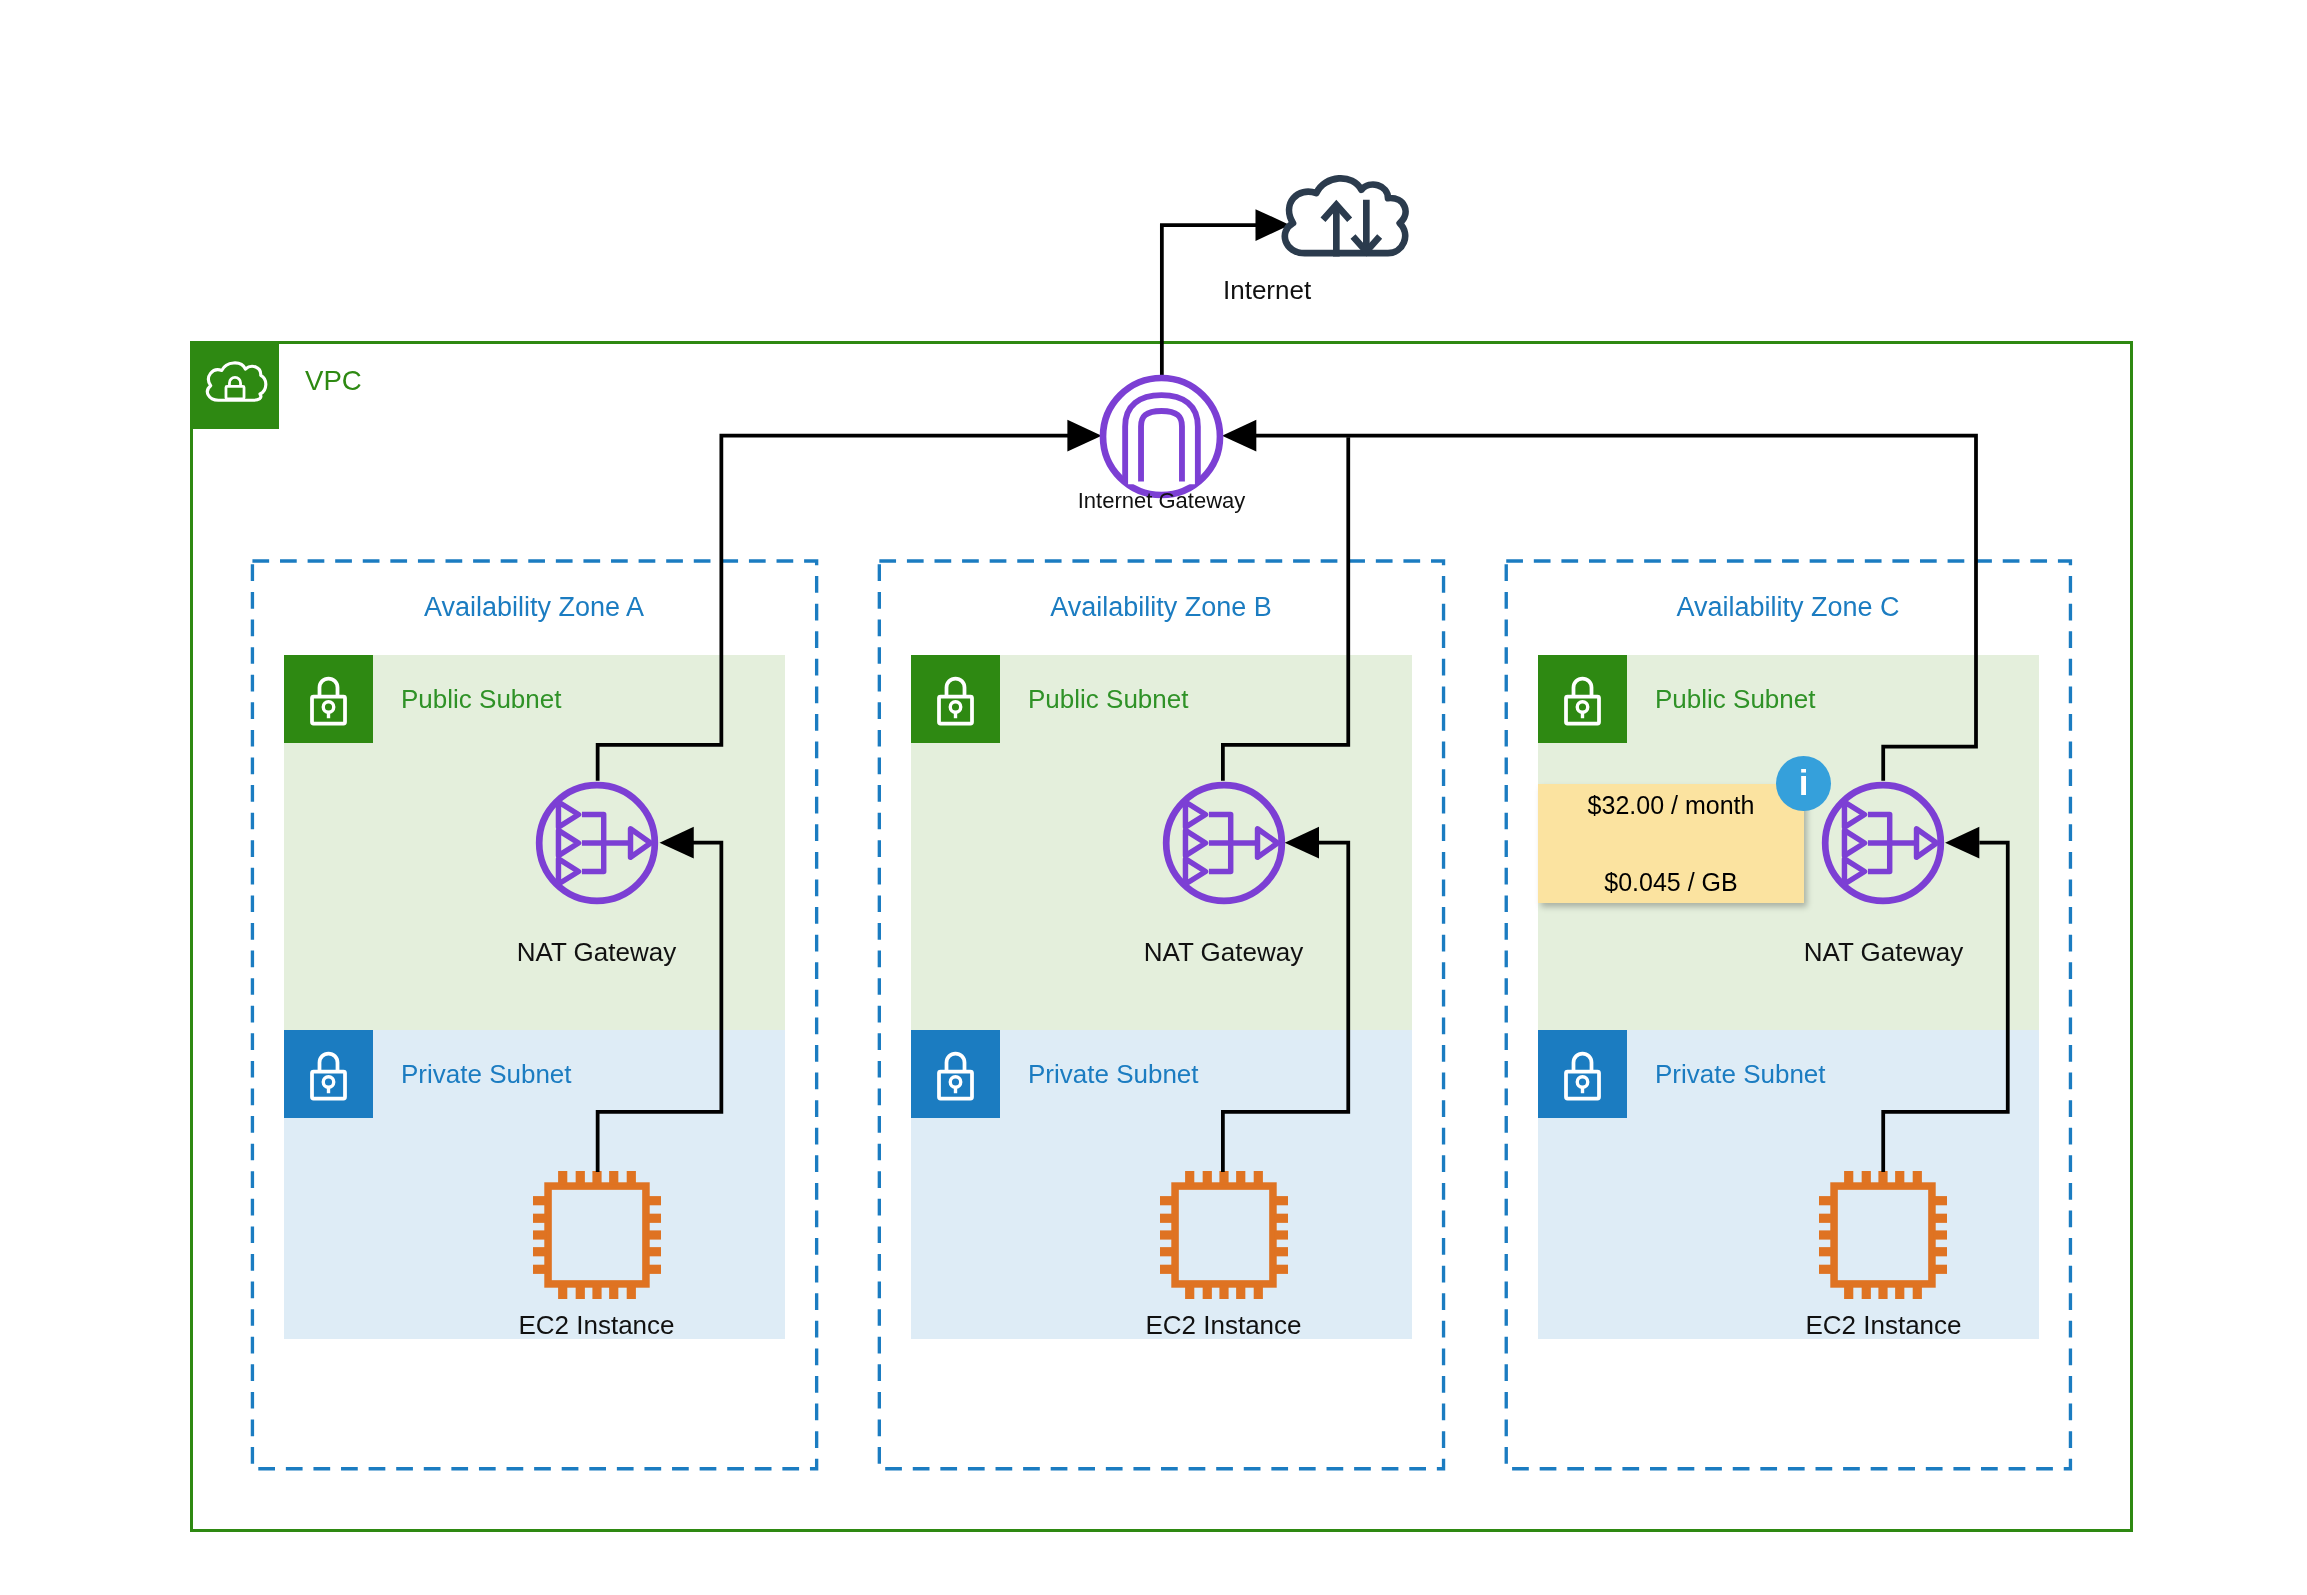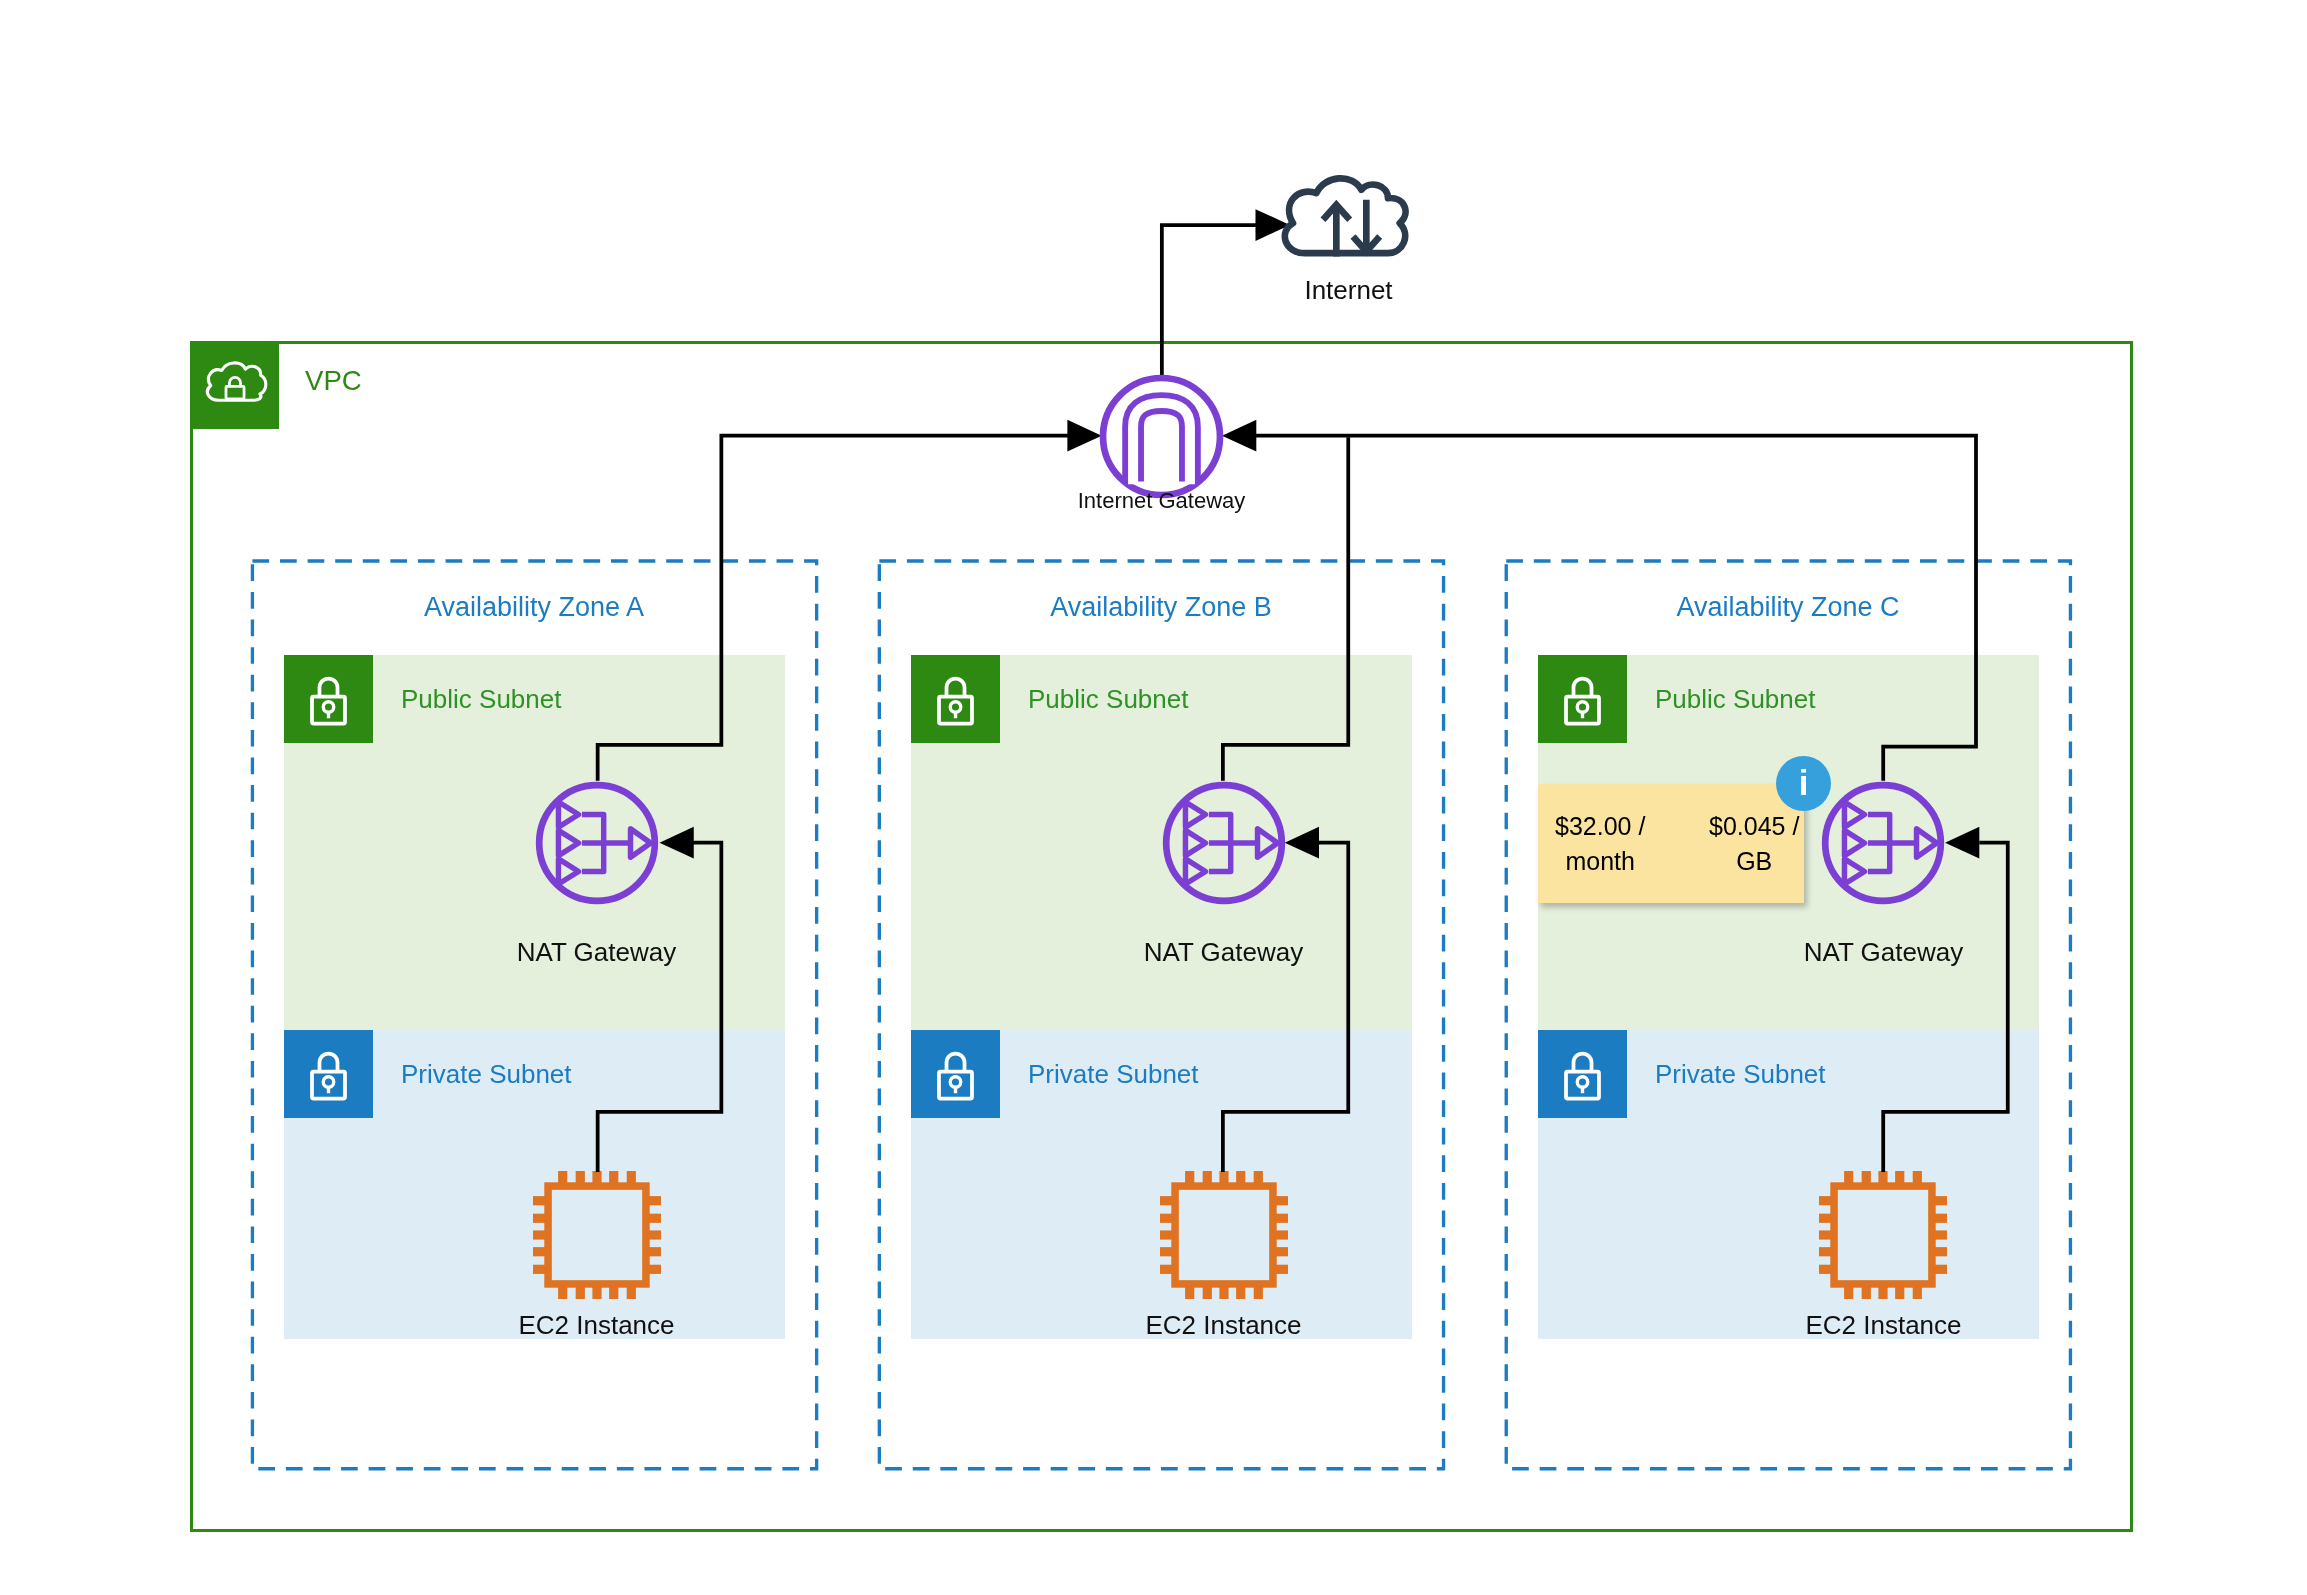--- a/index.html
+++ b/index.html
@@ -35,30 +35,30 @@
   .az-c .ec2{left:313px;}
   .node-label{position:absolute;width:251px;text-align:center;font-size:26px;color:#111;}
   .nat-label{top:356px;left:219px;margin-top:20px;}
   .az-c .nat-label{left:252px;}
   .ec2-label{top:749px;left:219px;}
   .az-c .ec2-label{left:252px;}
   
   .igw{position:absolute;left:1098px;top:373px;width:127px;height:127px;}
   .igw-label{position:absolute;left:1036px;top:488px;width:251px;text-align:center;font-size:22px;}
   .internet-node{position:absolute;left:1273px;top:167px;width:150px;height:109px;}
-  .internet-label{position:absolute;left:1223px;top:275px;width:251px;text-align:center;font-size:26px;}
+  .internet-label{position:absolute;left:1223px;top:275px;width:251px;font-size:26px;}
   
   .connectors{position:absolute;left:0;top:0;}
   .flow{fill:none;stroke:var(--line,#000);stroke-width:4.5px;}
   .arrow{fill:var(--line,#000);stroke:none;}
   .az-border{fill:none;stroke:var(--blue,#1B7CC1);stroke-width:4px;stroke-dasharray:20 13;}
   
   .note{position:absolute;left:1538px;top:784px;width:266px;height:119px;
        background:var(--note-bg,#FBE3A0);box-shadow:3.3px 4.2px 5.9px rgba(0,0,0,0.25);
-       display:flex;flex-direction:row;align-items:center;justify-content:center;
+       display:flex;flex-direction:column;align-items:center;justify-content:center;
        font-size:25px;line-height:35px;color:#000;text-align:center;gap:42px;}
   .info-badge{position:absolute;left:1776px;top:756px;width:55px;height:55px;border-radius:50%;
        background:var(--info-bg,#35A0DB);color:#fff;font-size:35px;font-weight:bold;
        text-align:center;line-height:53px;}
   .hidden-defs{position:absolute;width:0;height:0;overflow:hidden;}
   .icon-svg{display:block;}
 </style>
 </head>
 <body>
 

